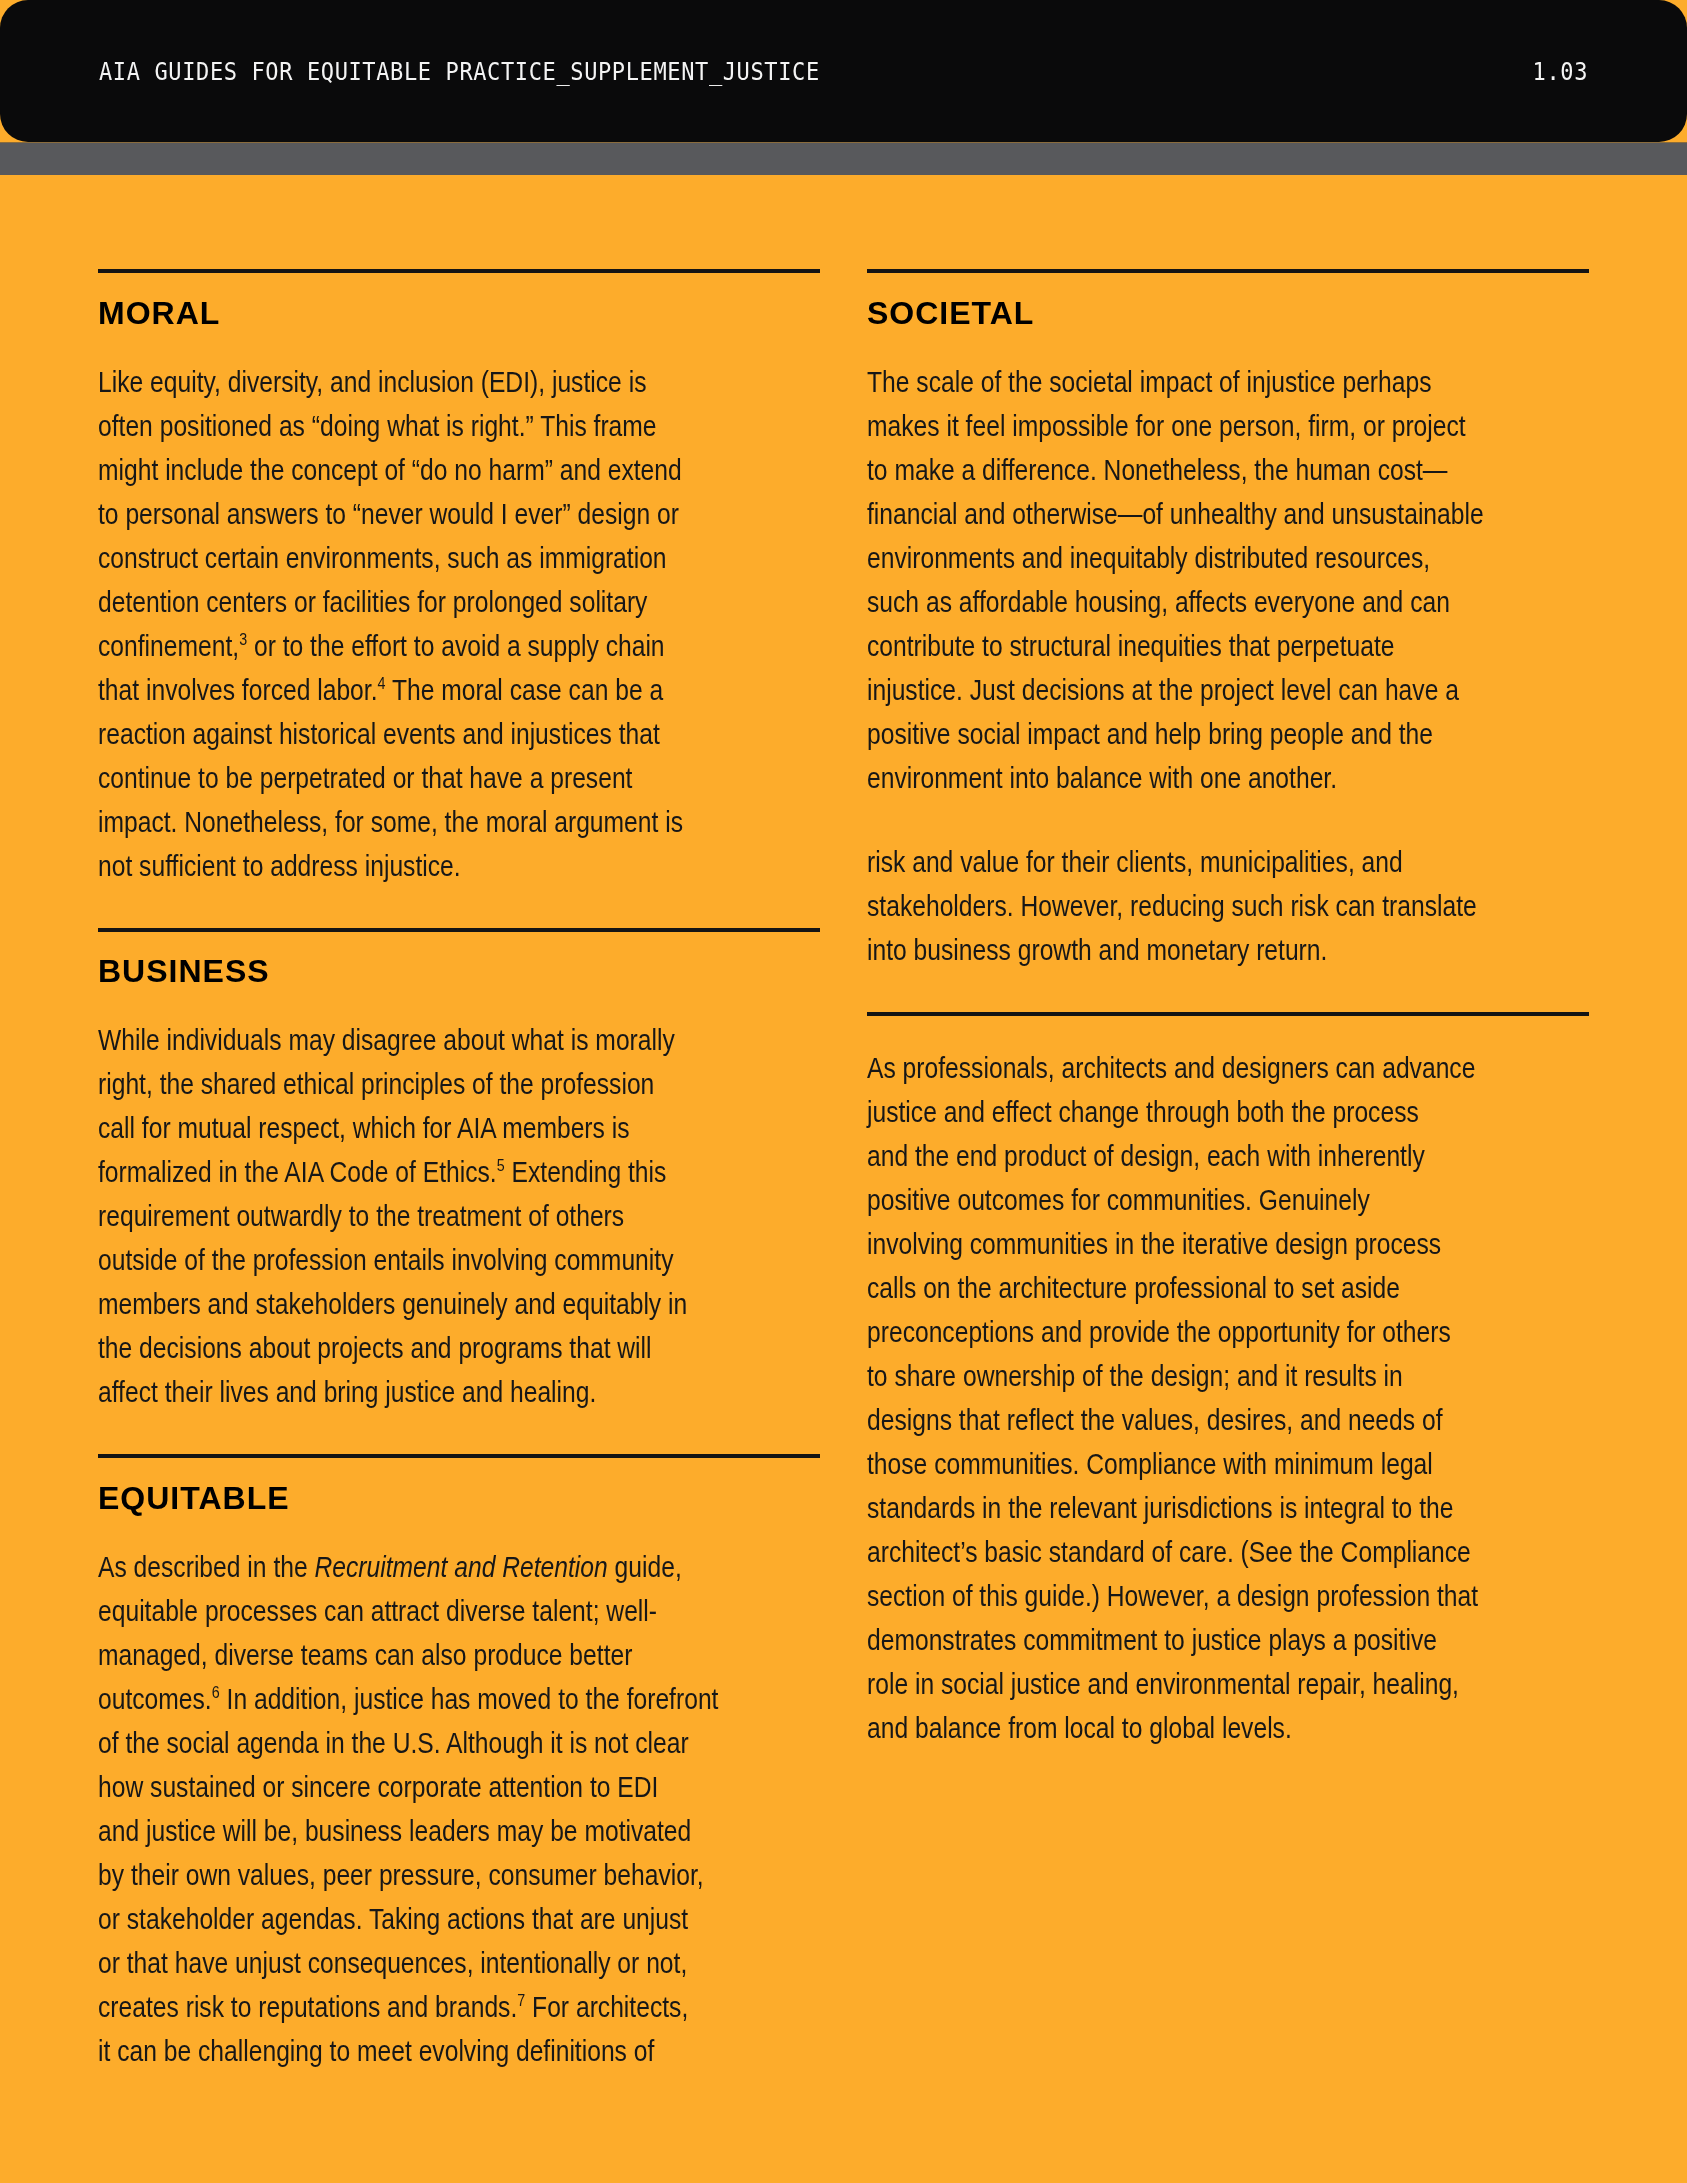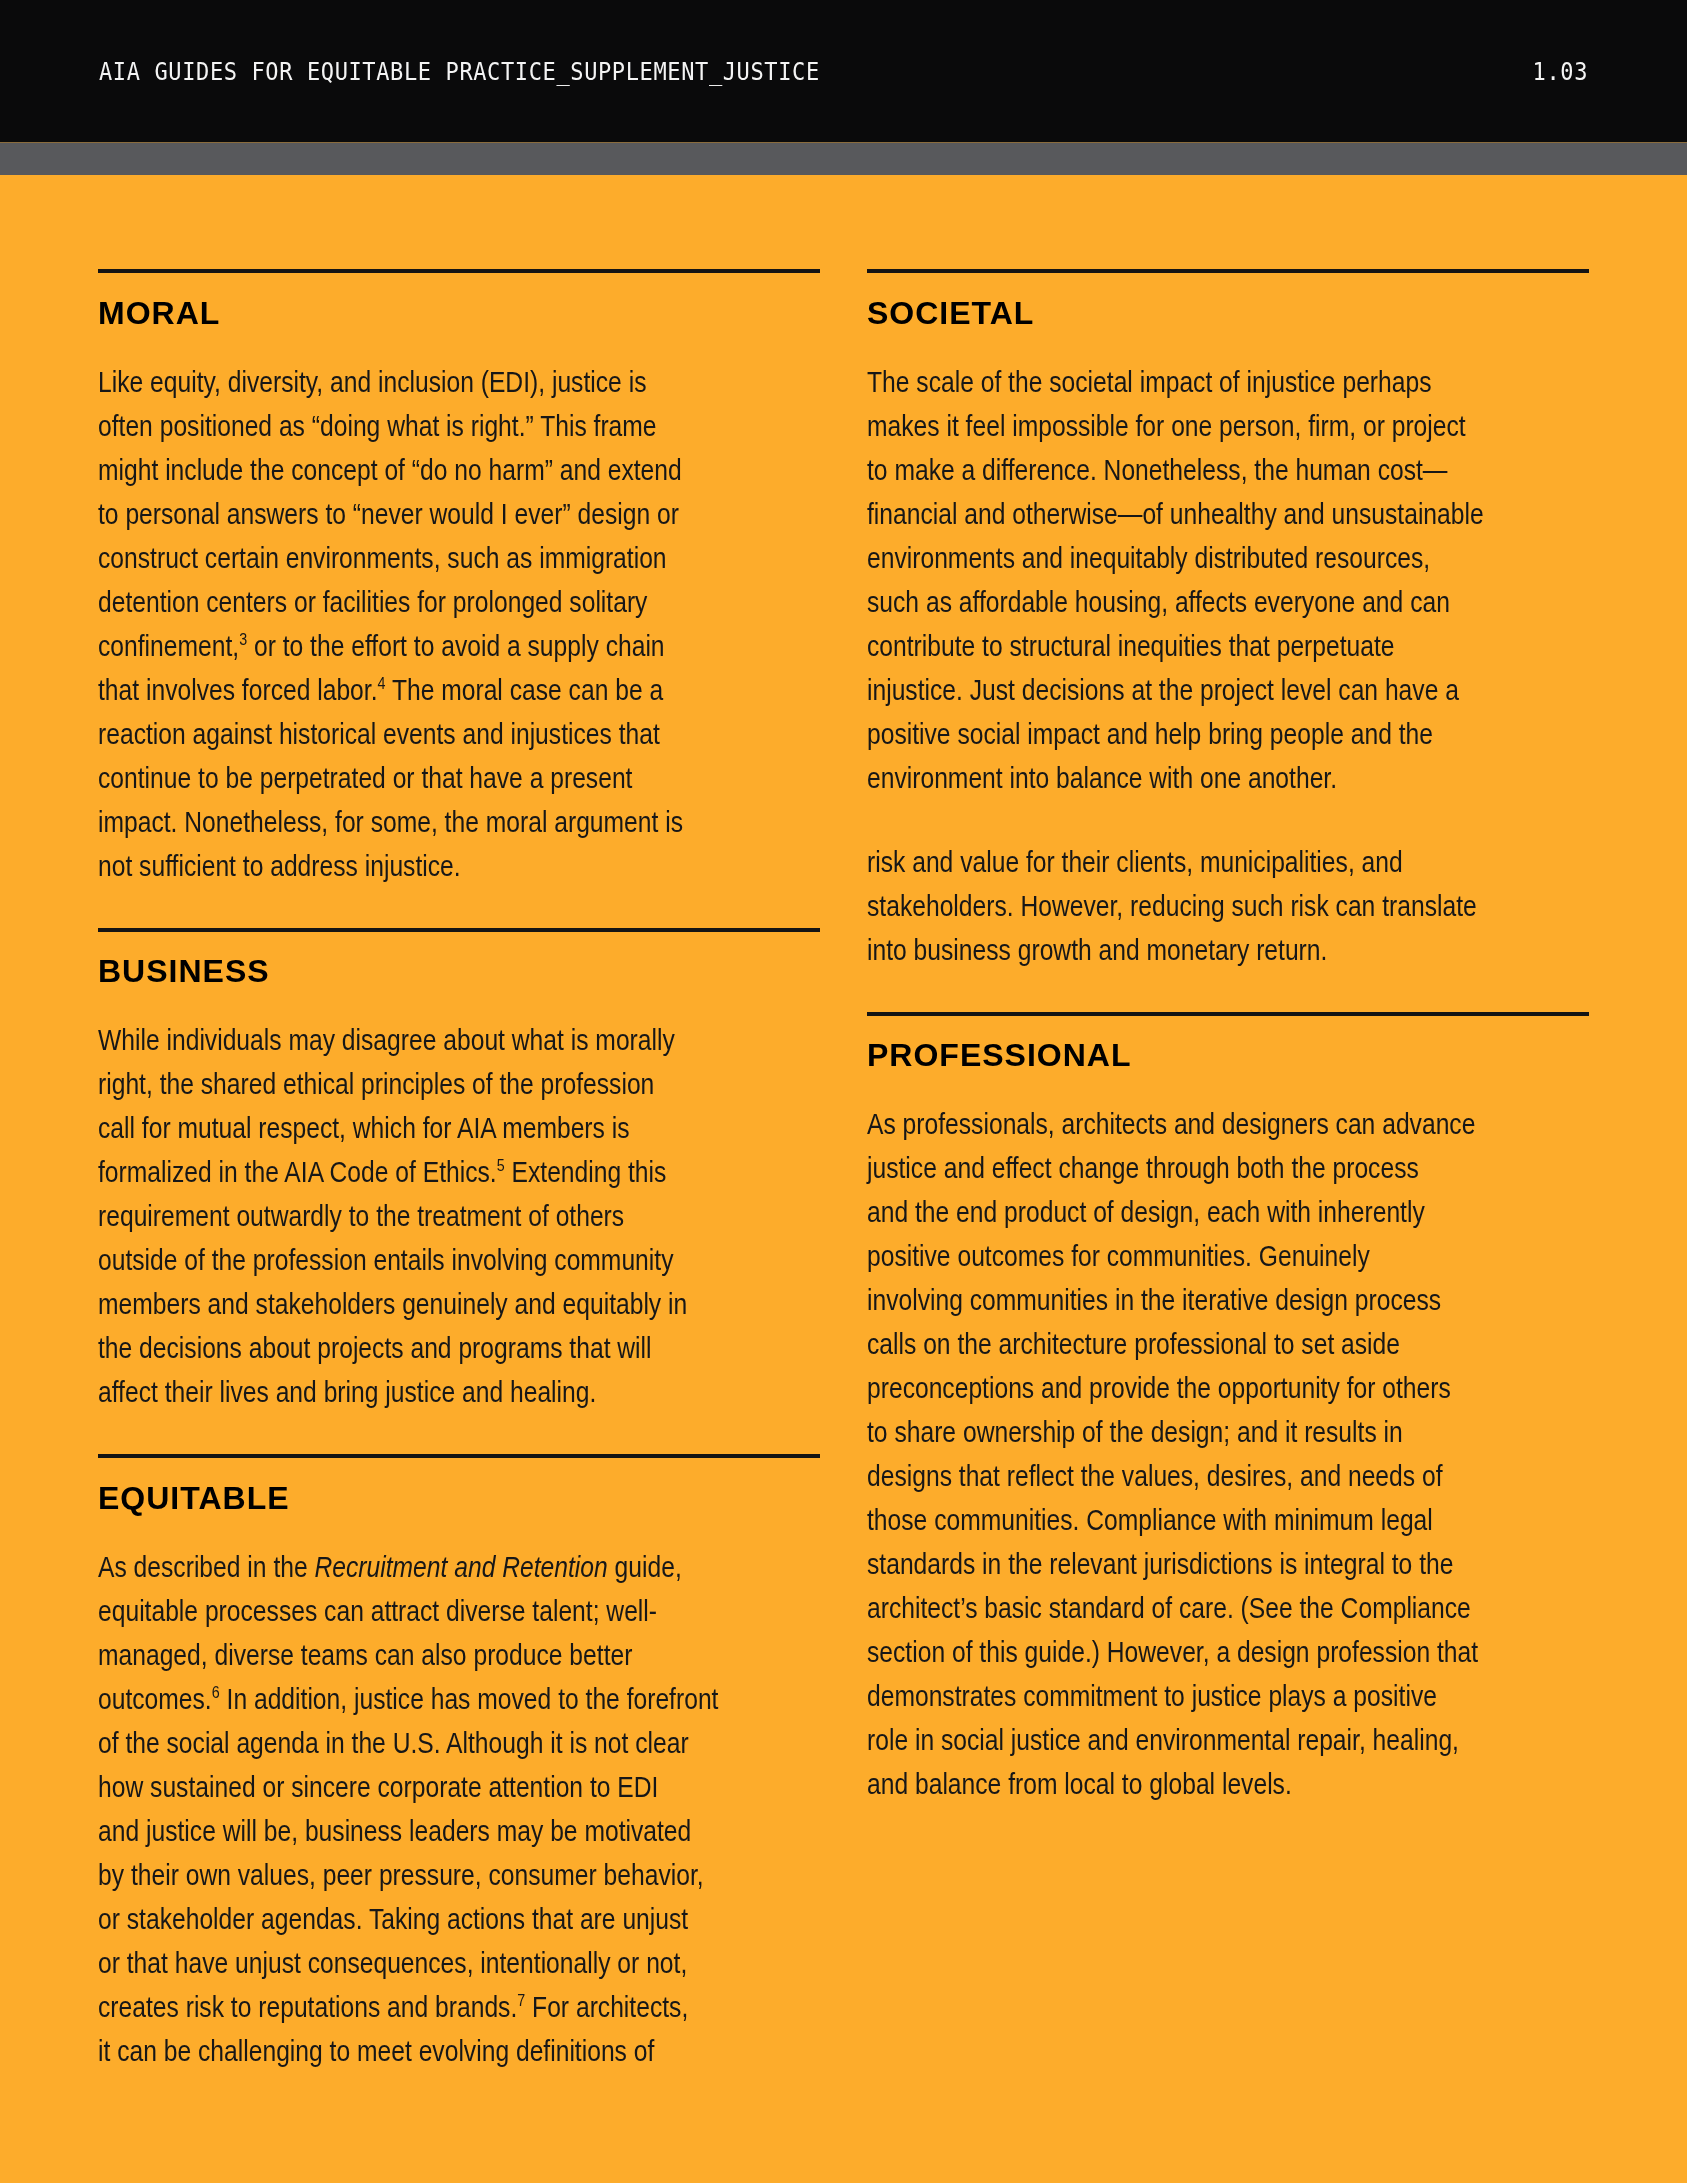--- a/index.html
+++ b/index.html
@@ -11,20 +11,21 @@
     font-family:"Liberation Sans", sans-serif;
   }
   
   .header {
     position:absolute; top:0; left:0; right:0;
     height:142px;
     background:#0A0A0B;
     display:flex; align-items:center; justify-content:space-between;
     padding:0 99px;
     box-sizing:border-box;
+    border-radius:28px;
   }
   .hdr-text {
     font-family:"DejaVu Sans Mono", monospace;
     font-size:25px;
     letter-spacing:0.7px;
     color:#F4F4F4;
     white-space:pre;
   }
   .hdr-title   { transform:scaleX(0.88); transform-origin:0 50%; }
   .hdr-page    { transform:scaleX(0.88); transform-origin:100% 50%; }
@@ -159,21 +160,20 @@
       </section>
       <section class="section no-heading">
         <p class="para">
           <span class="line">risk and value for their clients, municipalities, and</span>
           <span class="line">stakeholders. However, reducing such risk can translate</span>
           <span class="line">into business growth and monetary return.</span>
         </p>
       </section>
       <section class="section">
         <div class="rule"></div>
-        <h2 class="heading">PROFESSIONAL</h2>
         <p class="para">
           <span class="line">As professionals, architects and designers can advance</span>
           <span class="line">justice and effect change through both the process</span>
           <span class="line">and the end product of design, each with inherently</span>
           <span class="line">positive outcomes for communities. Genuinely</span>
           <span class="line">involving communities in the iterative design process</span>
           <span class="line">calls on the architecture professional to set aside</span>
           <span class="line">preconceptions and provide the opportunity for others</span>
           <span class="line">to share ownership of the design; and it results in</span>
           <span class="line">designs that reflect the values, desires, and needs of</span>

